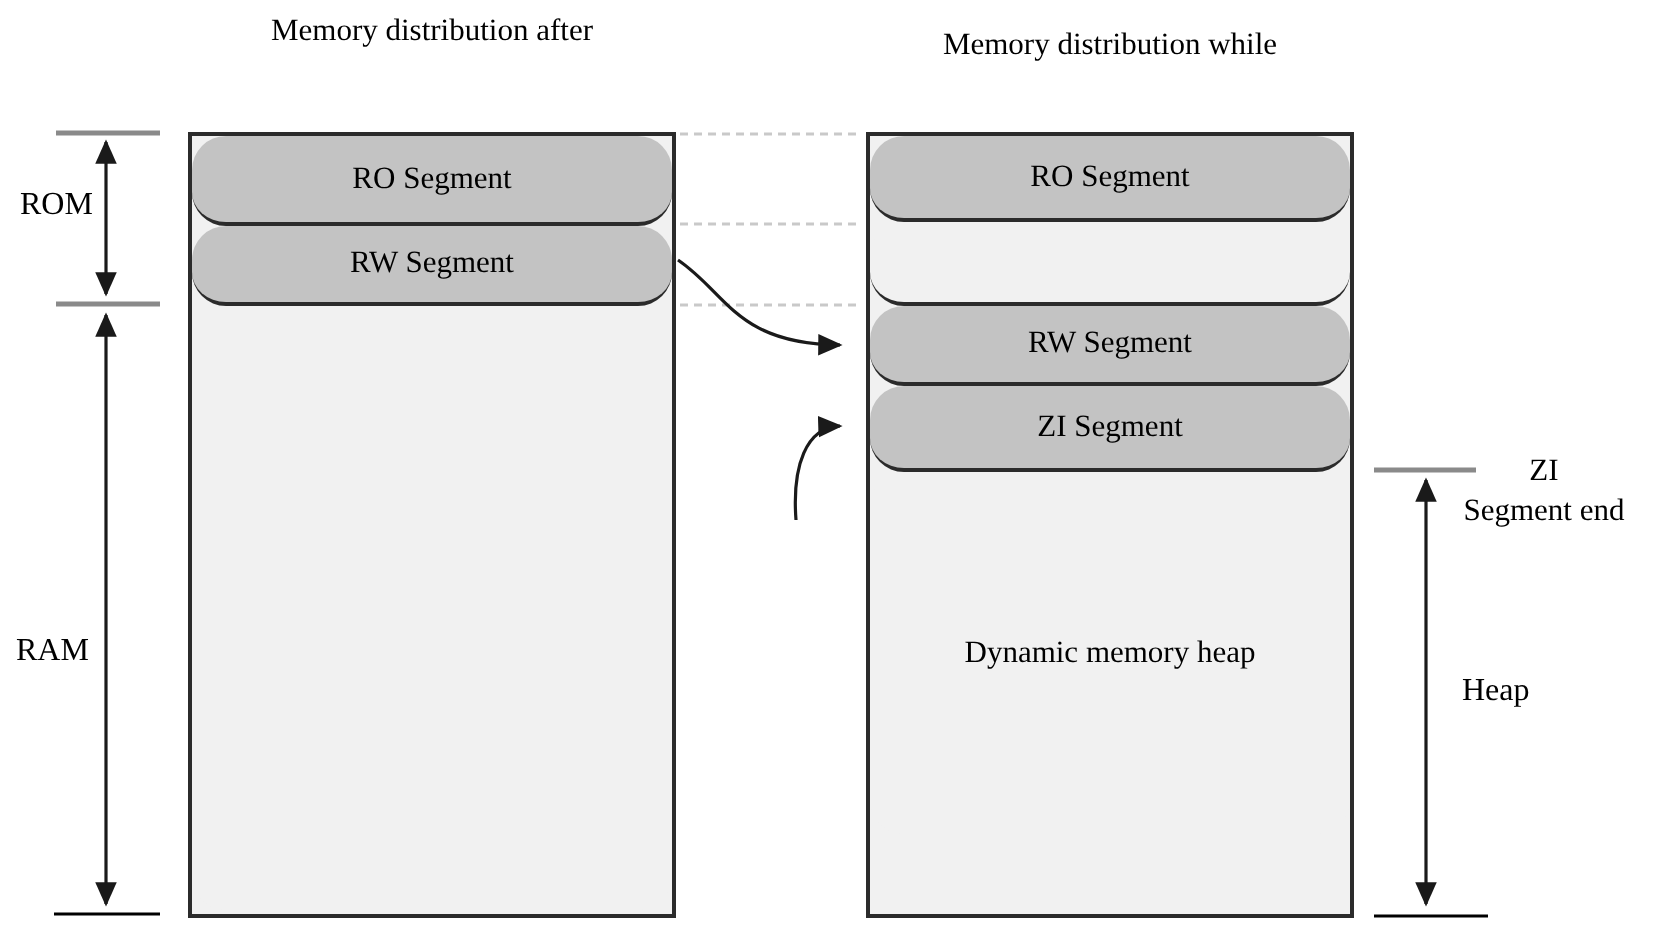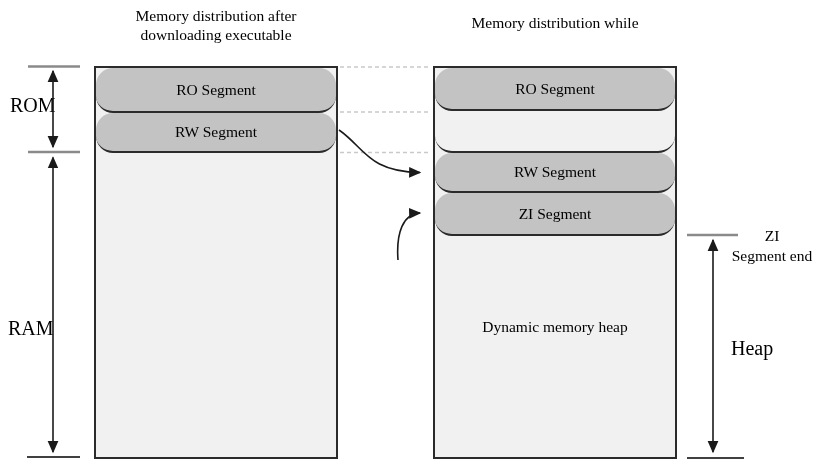--- a/index.html
+++ b/index.html
@@ -32,37 +32,36 @@
   .col-left-ro{height:45px;}
   .col-left-rw{height:40px;}
   .col-left-free{height:302px;}
 
   .col-right-ro{height:43px;}
   .col-right-gap{height:42px;}
   .col-right-rw{height:40px;}
   .col-right-zi{height:43px;}
   .col-right-heap{height:181px;}
 
-  .side-label{position:absolute;font-size:20px;}
+  .side-label{position:absolute;font-size:16px;}
   .label-rom{left:10px;top:94px;}
   .label-ram{left:8px;top:317px;}
   .label-heap{left:731px;top:337px;}
   .label-zi-end{left:715px;top:226px;width:114px;text-align:center;font-size:15.5px;line-height:20px;}
   .label-zi-end span{display:block;}
 
   svg.overlay{position:absolute;left:0;top:0;pointer-events:none;}
 </style>
 </head>
 <body>
 
 <div class="canvas">
 
   <div class="title title-left">
     <span>Memory distribution after</span>
-    <span>downloading executable</span>
   </div>
   <div class="title title-right">
     <span>Memory distribution while</span>
   </div>
 
   <div class="column column-left">
     <div class="segment seg-dark seg-border col-left-ro">
       <span>RO Segment</span>
     </div>
     <div class="segment seg-dark seg-border col-left-rw">

